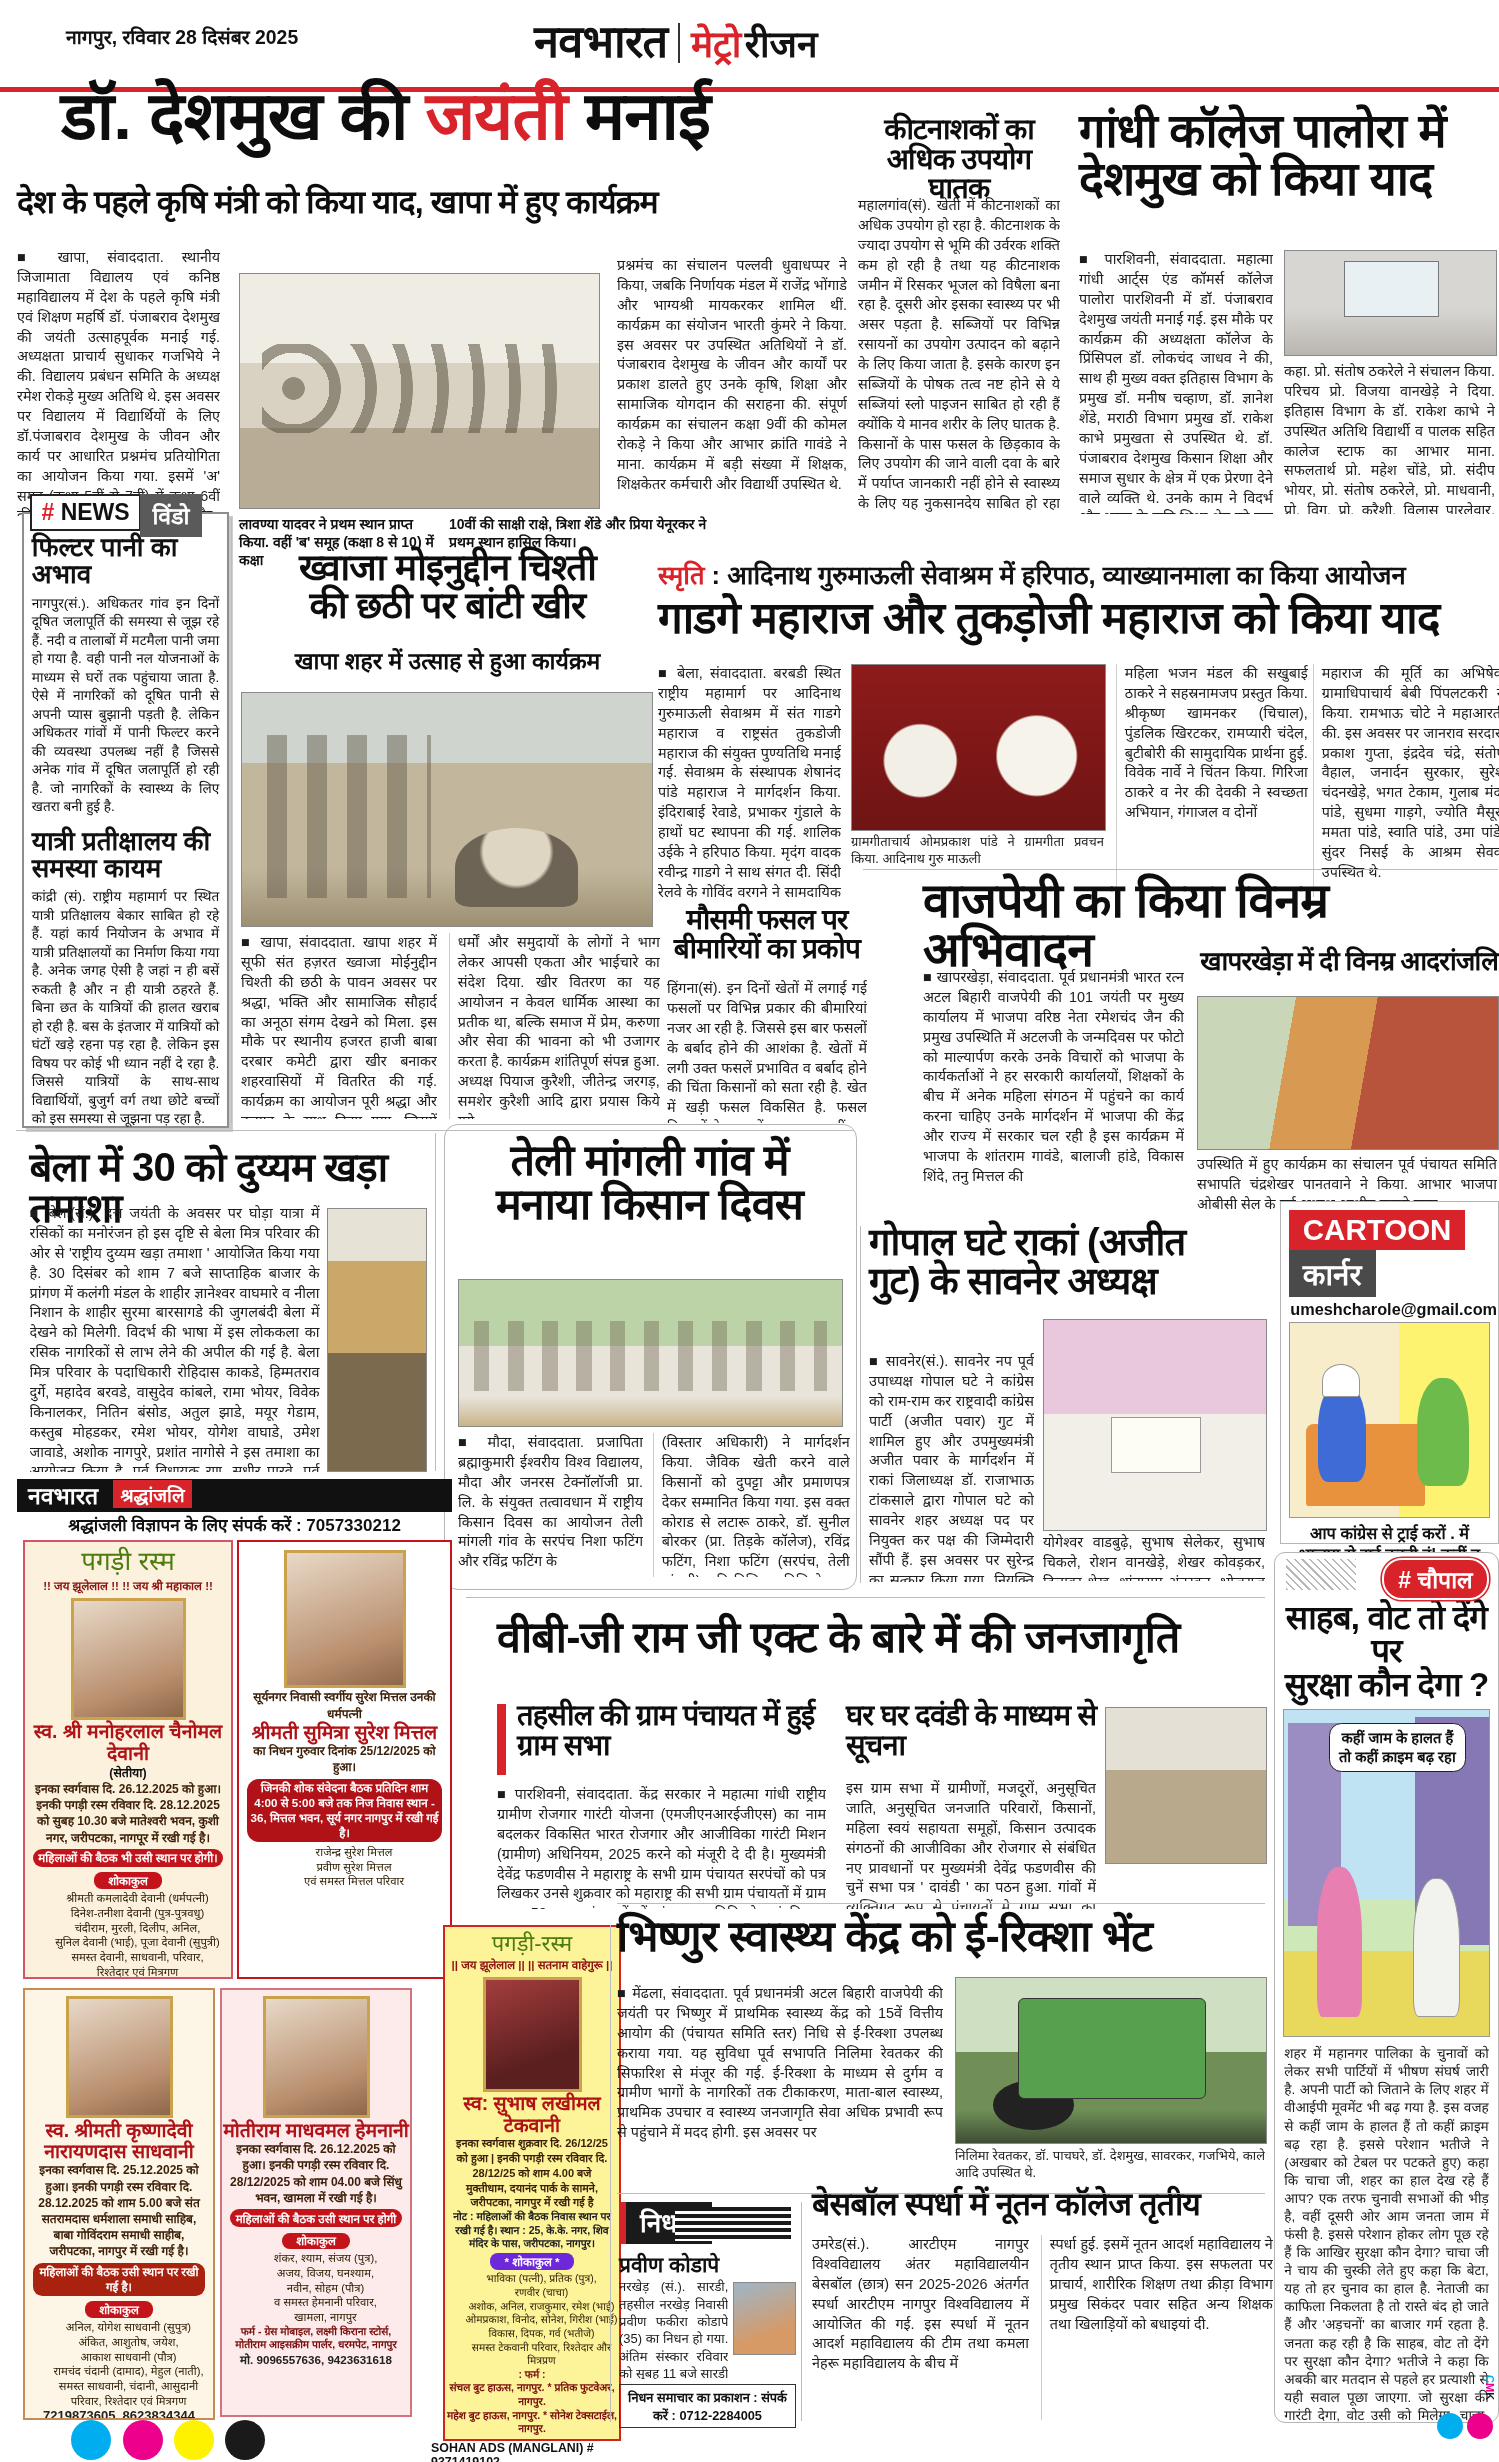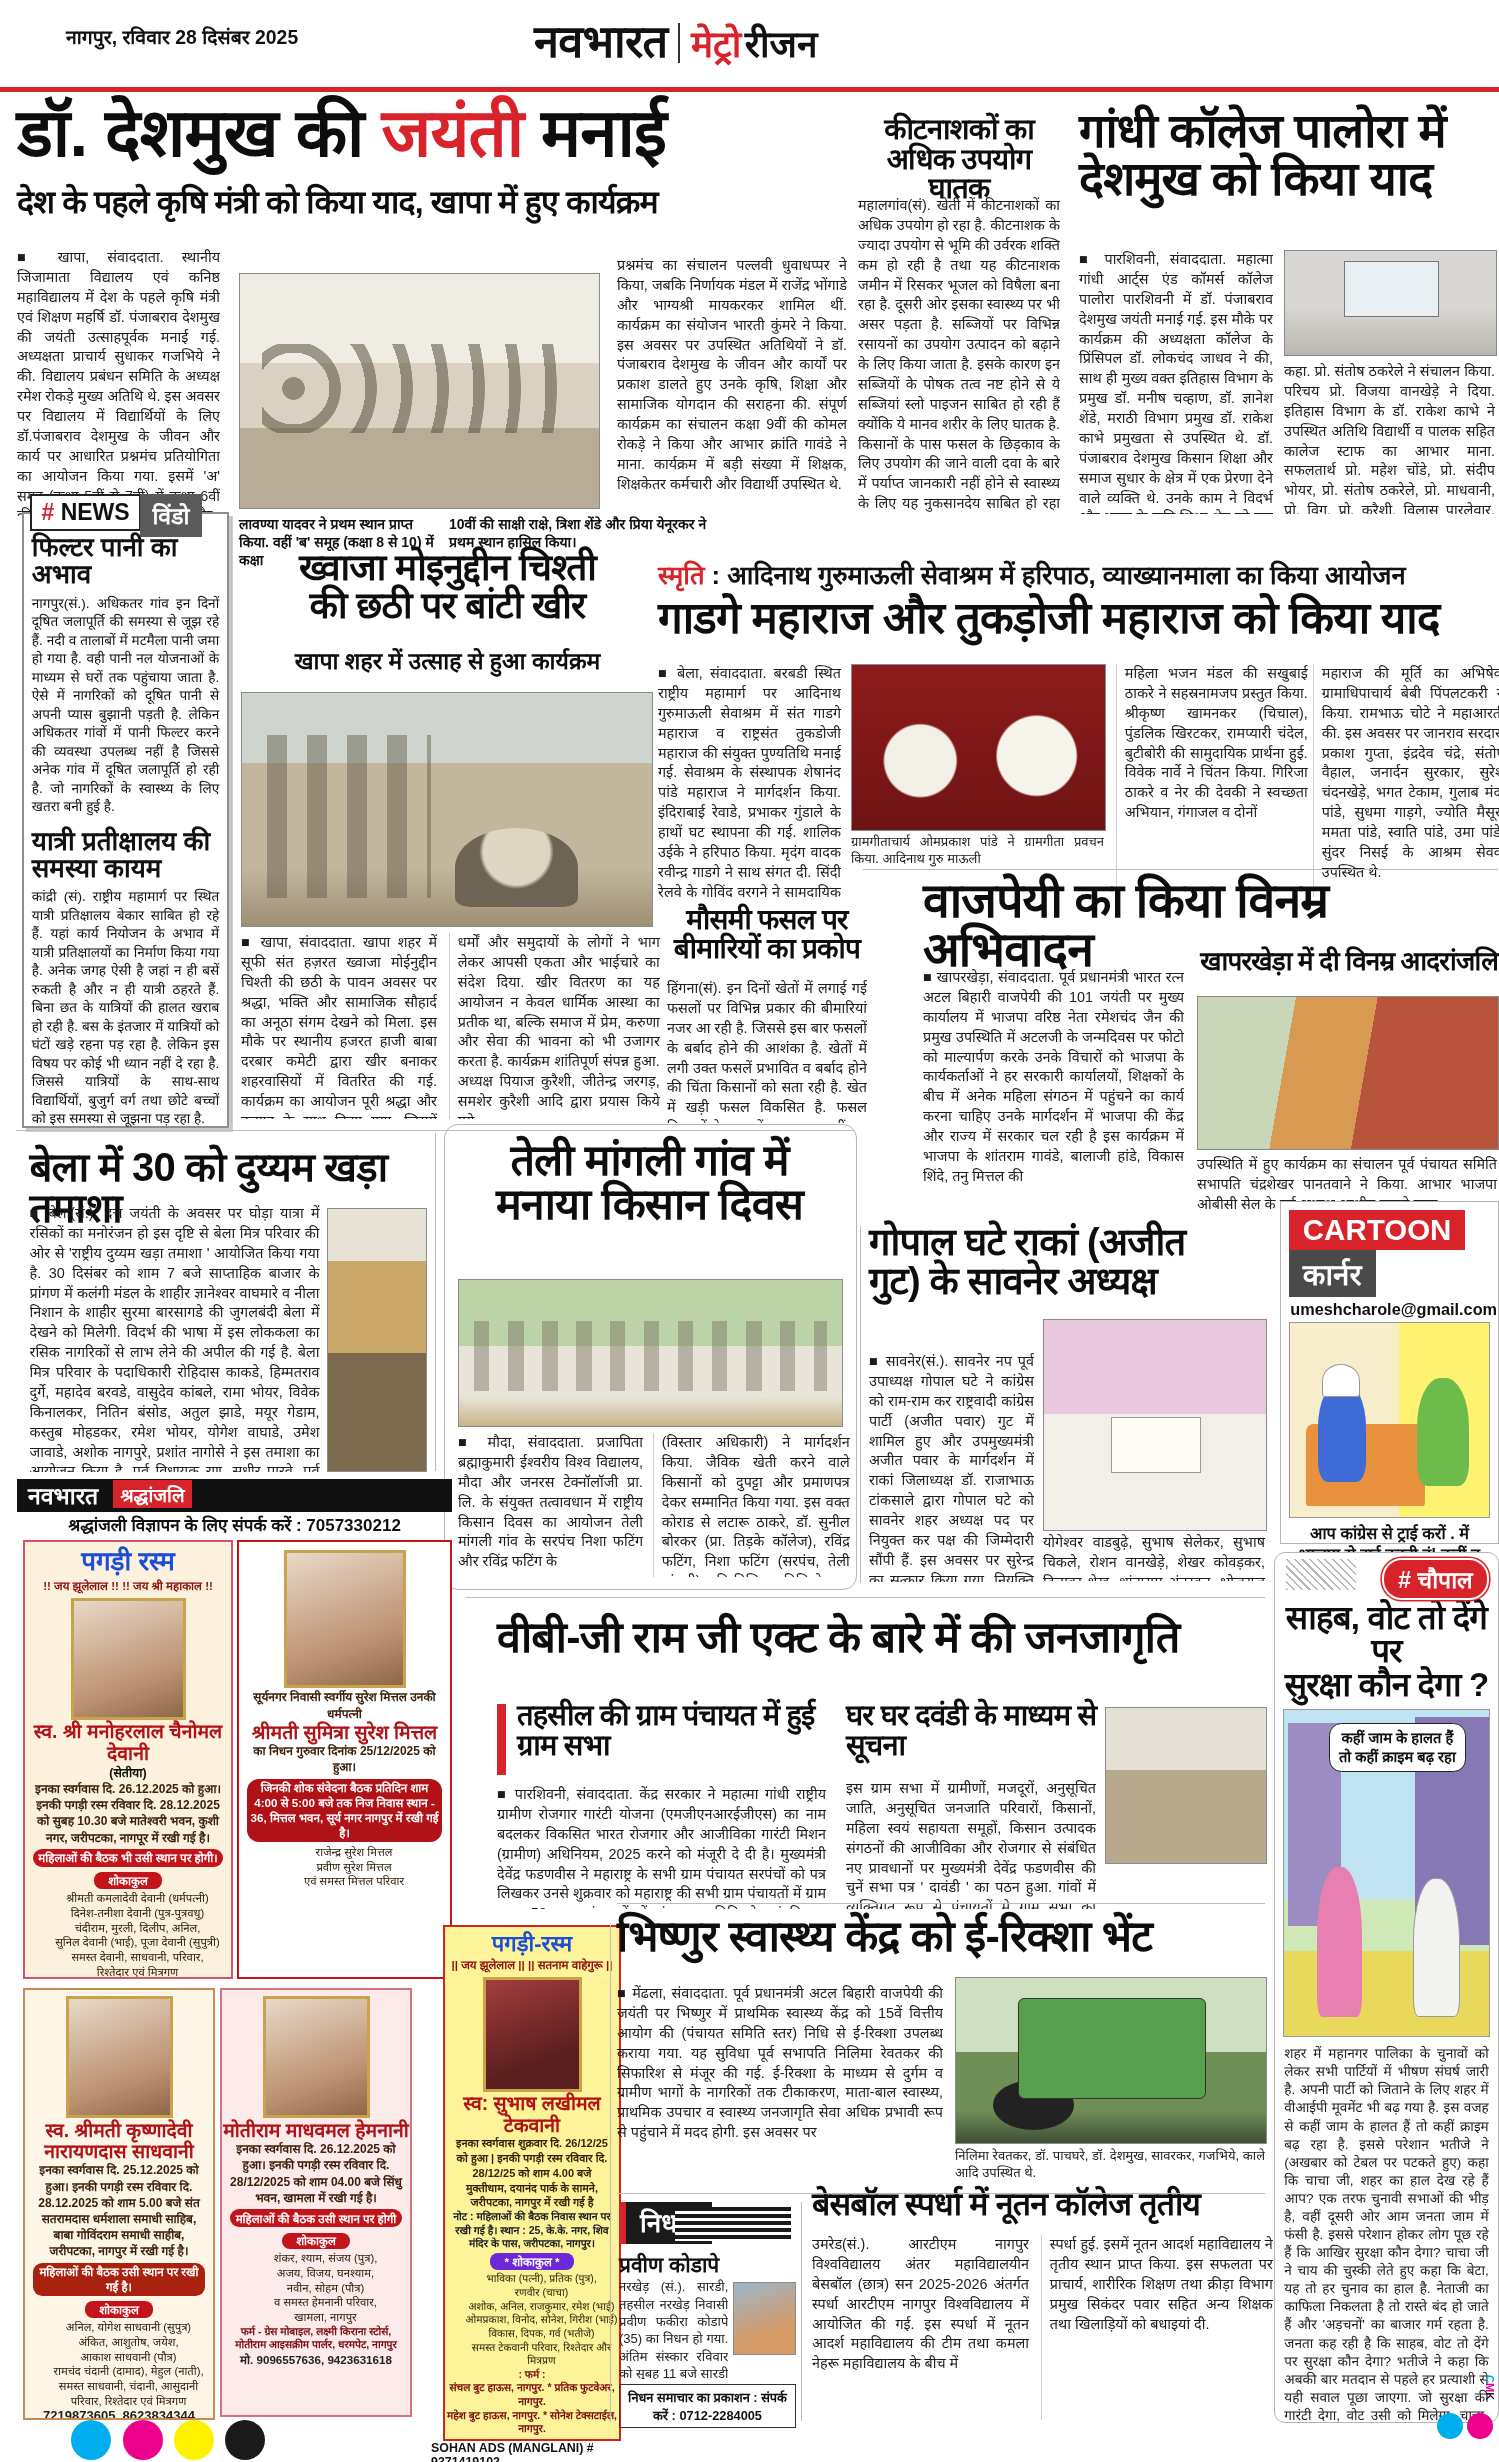--- a/index.html
+++ b/index.html
@@ -28,21 +28,21 @@
   .newsbox{left:22px;top:512px;width:203px;height:612px;border:2.3px solid #8e8e8e;
            box-shadow:3.9px 3.9px 0 #c9c9c9;background:#fff;}
   .badge-news{position:absolute;left:6.2px;top:-20px;background:#fff;border:2.3px solid #222;
               font-weight:900;font-size:23px;padding:3.1px 9.3px;}
   .badge-vindo{position:absolute;left:116px;top:-20px;background:#5a5a5a;color:#fff;
                font-weight:900;font-size:23px;padding:5.4px 12.4px;}
   .news-h{font-weight:900;font-size:26px;line-height:1.05;margin:11px 7.8px 6.2px 7.8px;}
   .news-b{margin:0 7.8px;font-size:13.6px;line-height:1.36;text-align:justify;}
   
   .adcard{position:absolute;overflow:hidden;text-align:center;}
-  .ad-title{font-weight:700;font-size:26px;color:#1d4ed8;}
+  .ad-title{font-weight:400;font-size:26px;color:#4d7c0f;}
   .ad-sub{font-weight:800;font-size:11.6px;color:#8c1111;}
   .ad-name{font-weight:900;font-size:19.4px;color:#b01217;line-height:1.1;}
   .ad-body{font-weight:700;font-size:12px;line-height:1.35;color:#3c1f08;padding:0 7.8px;}
   .ad-note{font-weight:800;font-size:11.6px;color:#fff;background:#c3131b;border-radius:9.3px;
            margin:3.1px 7.8px;padding:1.6px 3.1px;}
   .ad-shok{display:inline-block;font-weight:800;font-size:11.6px;color:#fff;background:#c3131b;
            border-radius:7.8px;padding:0.8px 14px;margin:2.3px 0;}
   .ad-list{font-weight:400;font-size:11.3px;line-height:1.3;color:#33220a;white-space:pre-line;padding-left:19px;}
   .ad-firm{font-weight:700;font-size:10.5px;line-height:1.3;color:#7a1010;white-space:pre-line;}
   .ad-phone{font-weight:900;font-size:13px;color:#222;}
@@ -65,21 +65,21 @@
 
 <div class="page">
 
   <div class="abs dateline">नागपुर, रविवार 28 दिसंबर 2025</div>
   <div class="abs masthead">
     <span class="mast-brand">नवभारत</span><span class="mast-sep"></span><span class="mast-metro red">मेट्रो</span>
     <span class="mast-metro">रीजन</span>
   </div>
   <div class="redline"></div>
 
-  <div class="abs hl" style="left:17px;top:99px;width:737px;font-size:67px;">
+  <div class="abs hl" style="left:17px;top:82px;width:737px;font-size:67px;text-align:center;">
     <span>डॉ. देशमुख की </span><span class="red">जयंती</span><span> मनाई</span>
   </div>
   <div class="abs hl" style="left:17px;top:186px;width:737px;font-size:32px;">देश के पहले कृषि मंत्री को किया याद, खापा में हुए कार्यक्रम</div>
 
   <div class="abs body-txt" style="left:17px;top:248px;width:203px;height:268px;">■ खापा, संवाददाता. स्थानीय जिजामाता विद्यालय एवं कनिष्ठ महाविद्यालय में देश के पहले कृषि मंत्री एवं शिक्षण महर्षि डॉ. पंजाबराव देशमुख की जयंती उत्साहपूर्वक मनाई गई. अध्यक्षता प्राचार्य सुधाकर गजभिये ने की. विद्यालय प्रबंधन समिति के अध्यक्ष रमेश रोकड़े मुख्य अतिथि थे. इस अवसर पर विद्यालय में विद्यार्थियों के लिए डॉ.पंजाबराव देशमुख के जीवन और कार्य पर आधारित प्रश्नमंच प्रतियोगिता का आयोजन किया गया. इसमें 'अ' समूह (कक्षा 5वीं से 7वीं) में कक्षा 6वीं की रेशमा खुबालकर, चैतन्य बागड़े और</div>
 
   <div class="photo" style="left:239px;top:273px;width:359px;height:234px;
        background:linear-gradient(180deg,#efece3 0 38%,#d9d2c2 38% 66%,#b8ac96 66% 100%);">
     <div style="position:absolute;left:6%;top:30%;width:88%;height:38%;
          background:repeating-radial-gradient(circle at 10% 50%, #58513f 0 11px, transparent 11.6px 36px);opacity:.55;"></div>

